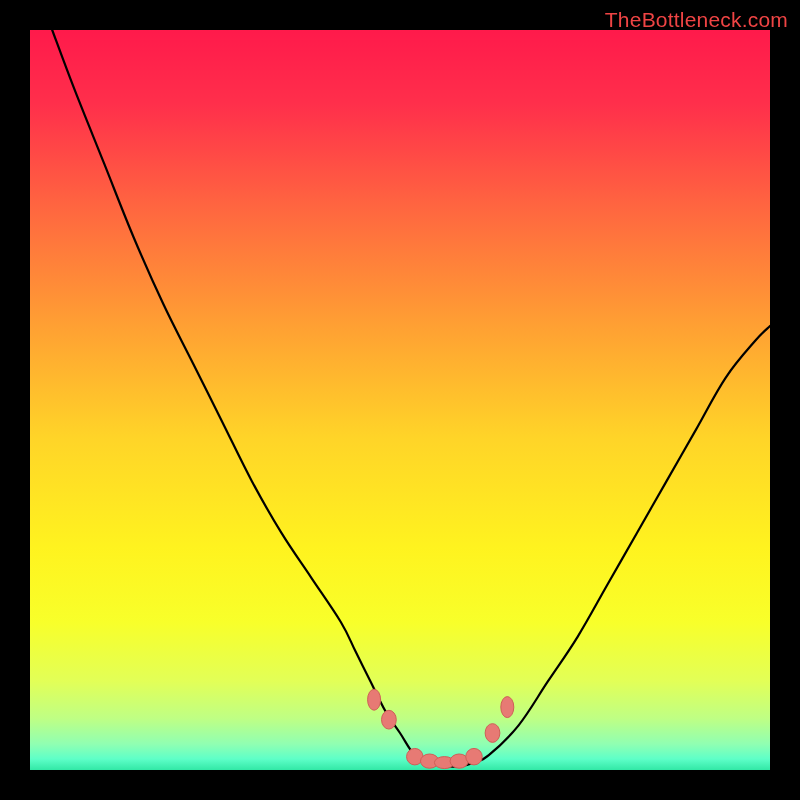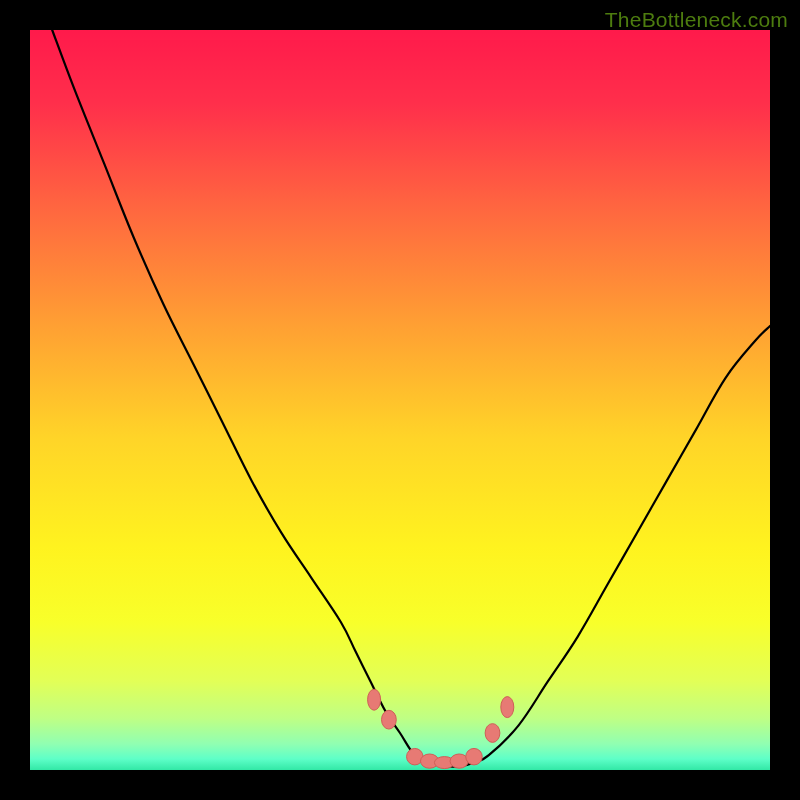--- a/index.html
+++ b/index.html
@@ -29,21 +29,21 @@
     left: 0; top: 0; width: 100%; height: 100%;
   }
   .curve {
     position: absolute;
     left: 0; top: 0; width: 100%; height: 100%;
   }
   .watermark {
     position: absolute;
     top: 8px;
     right: 12px;
-    color: #4d7c0f;
+    color: #ef4444;
     font-size: 21px;
     font-weight: 400;
     letter-spacing: 0.2px;
     user-select: none;
   }
 </style>
 </head>
 <body>
 
 <div class="frame">

